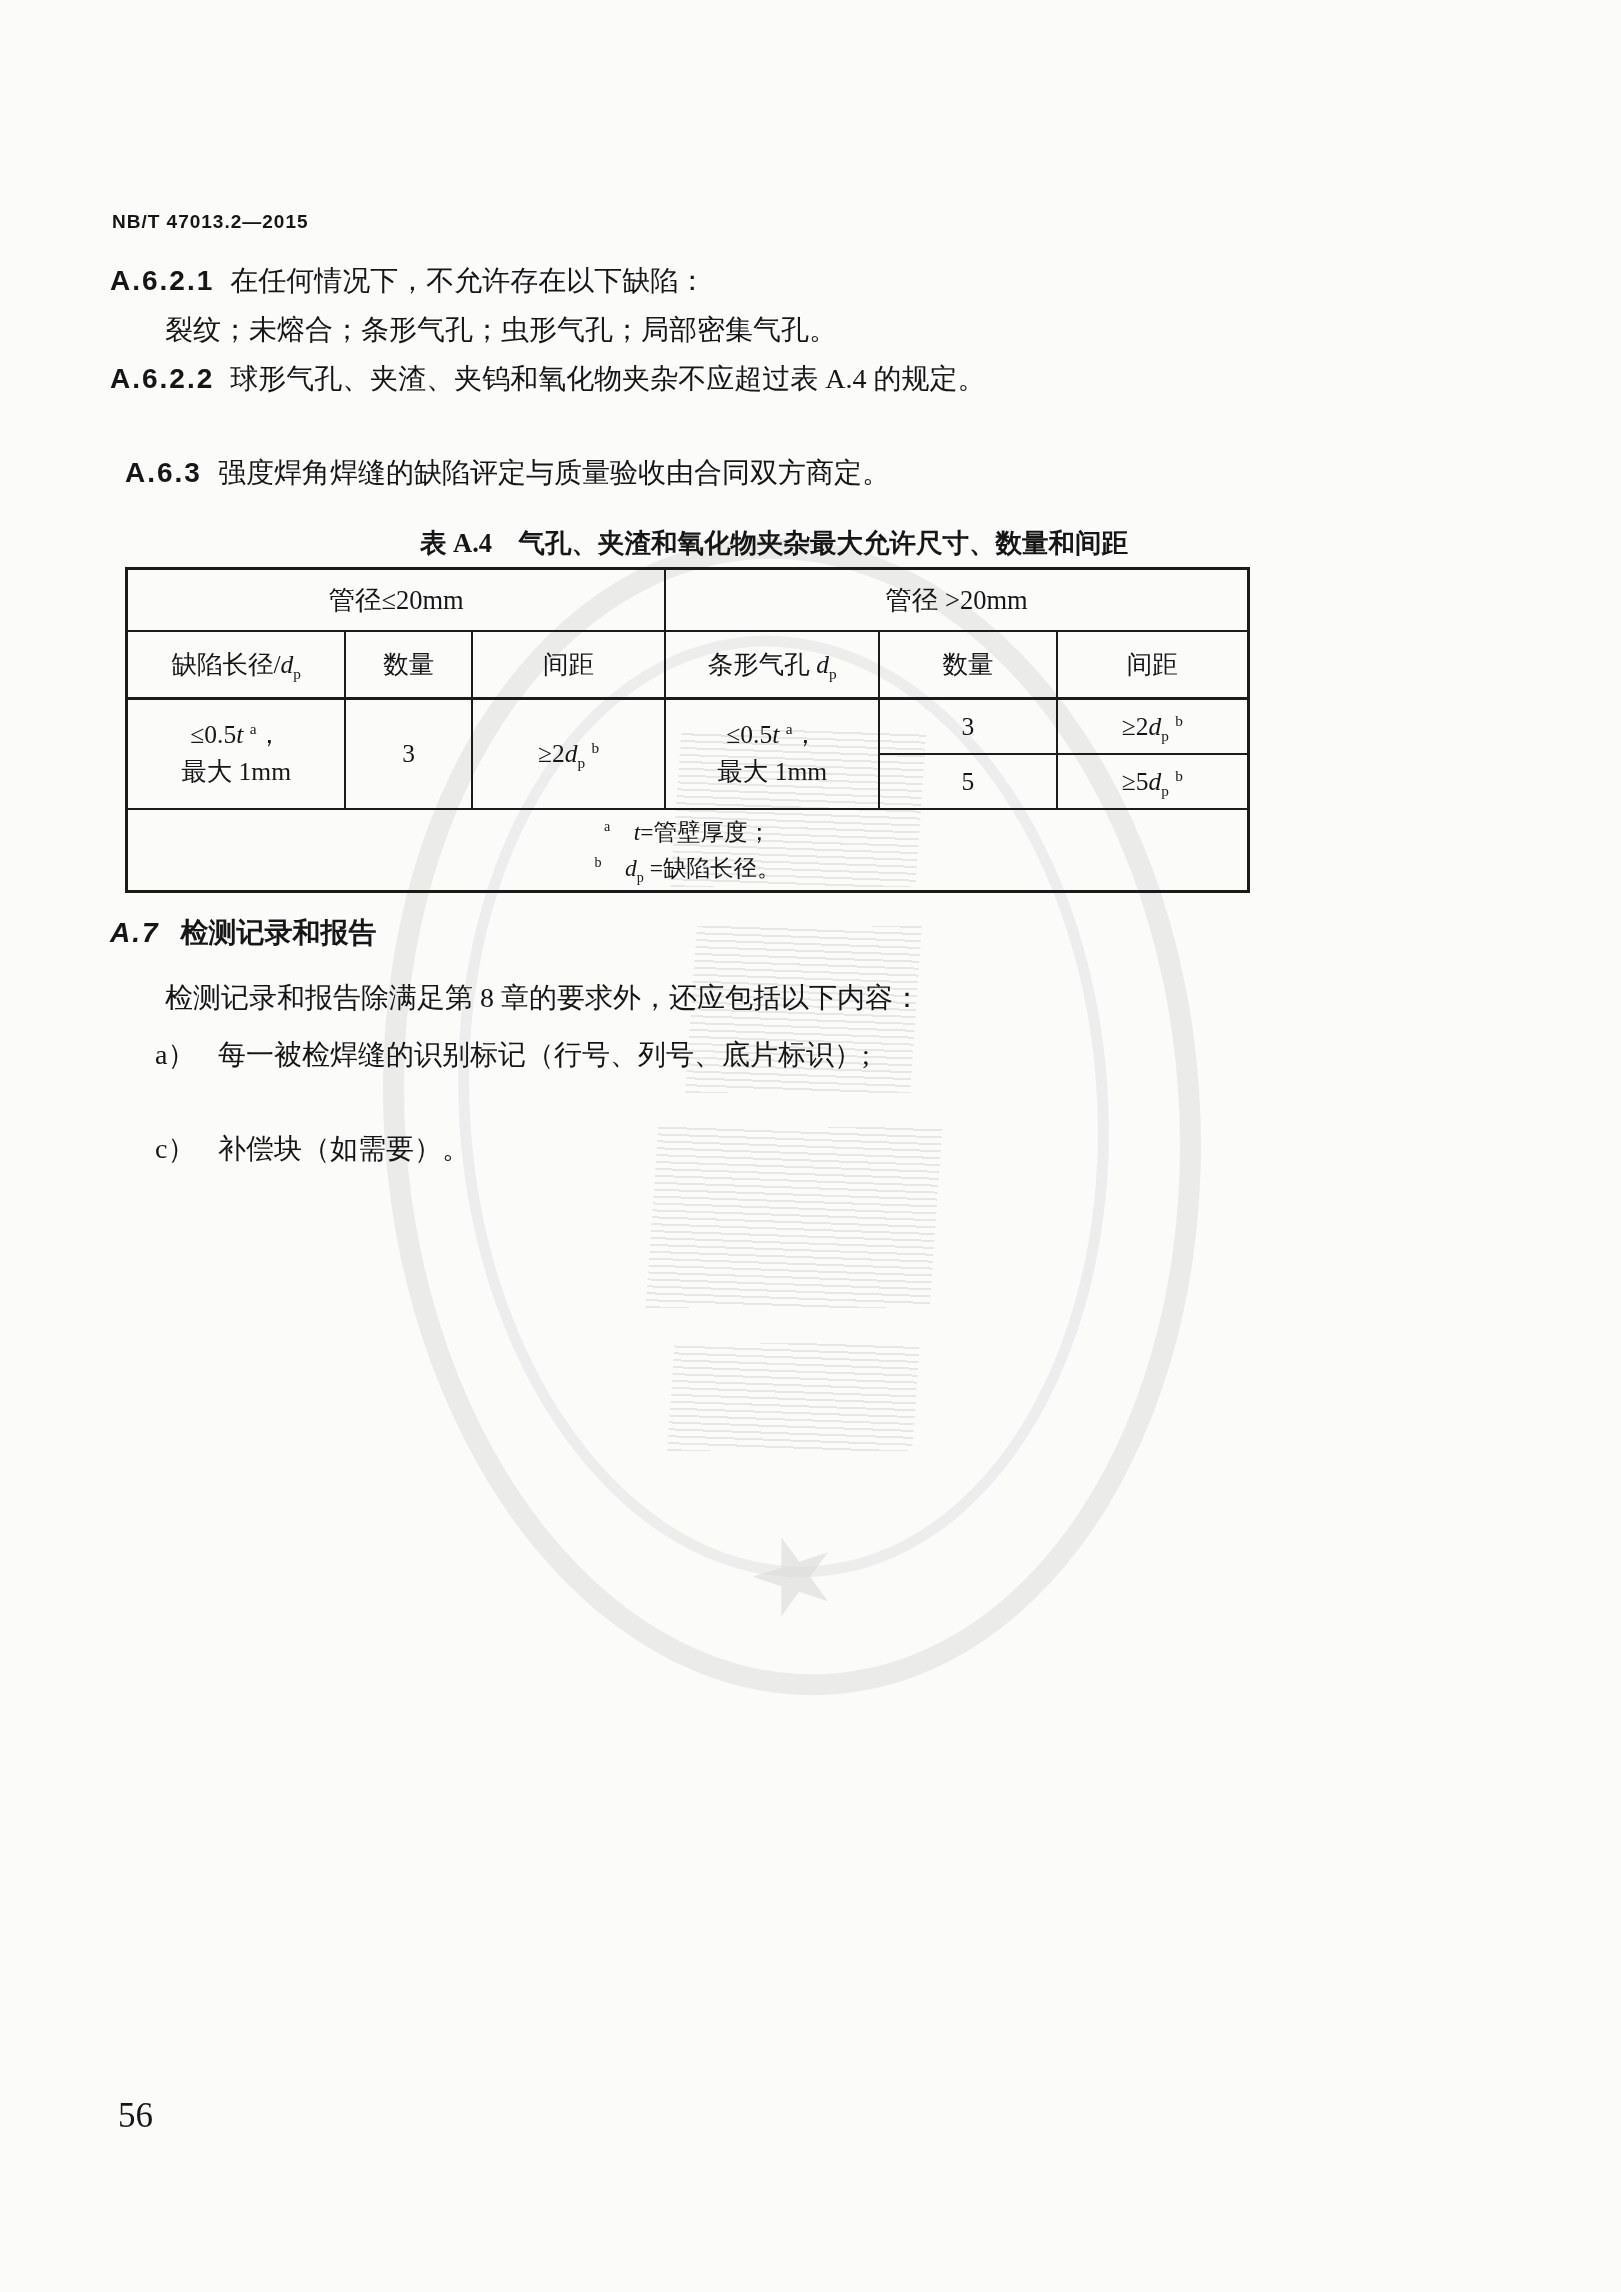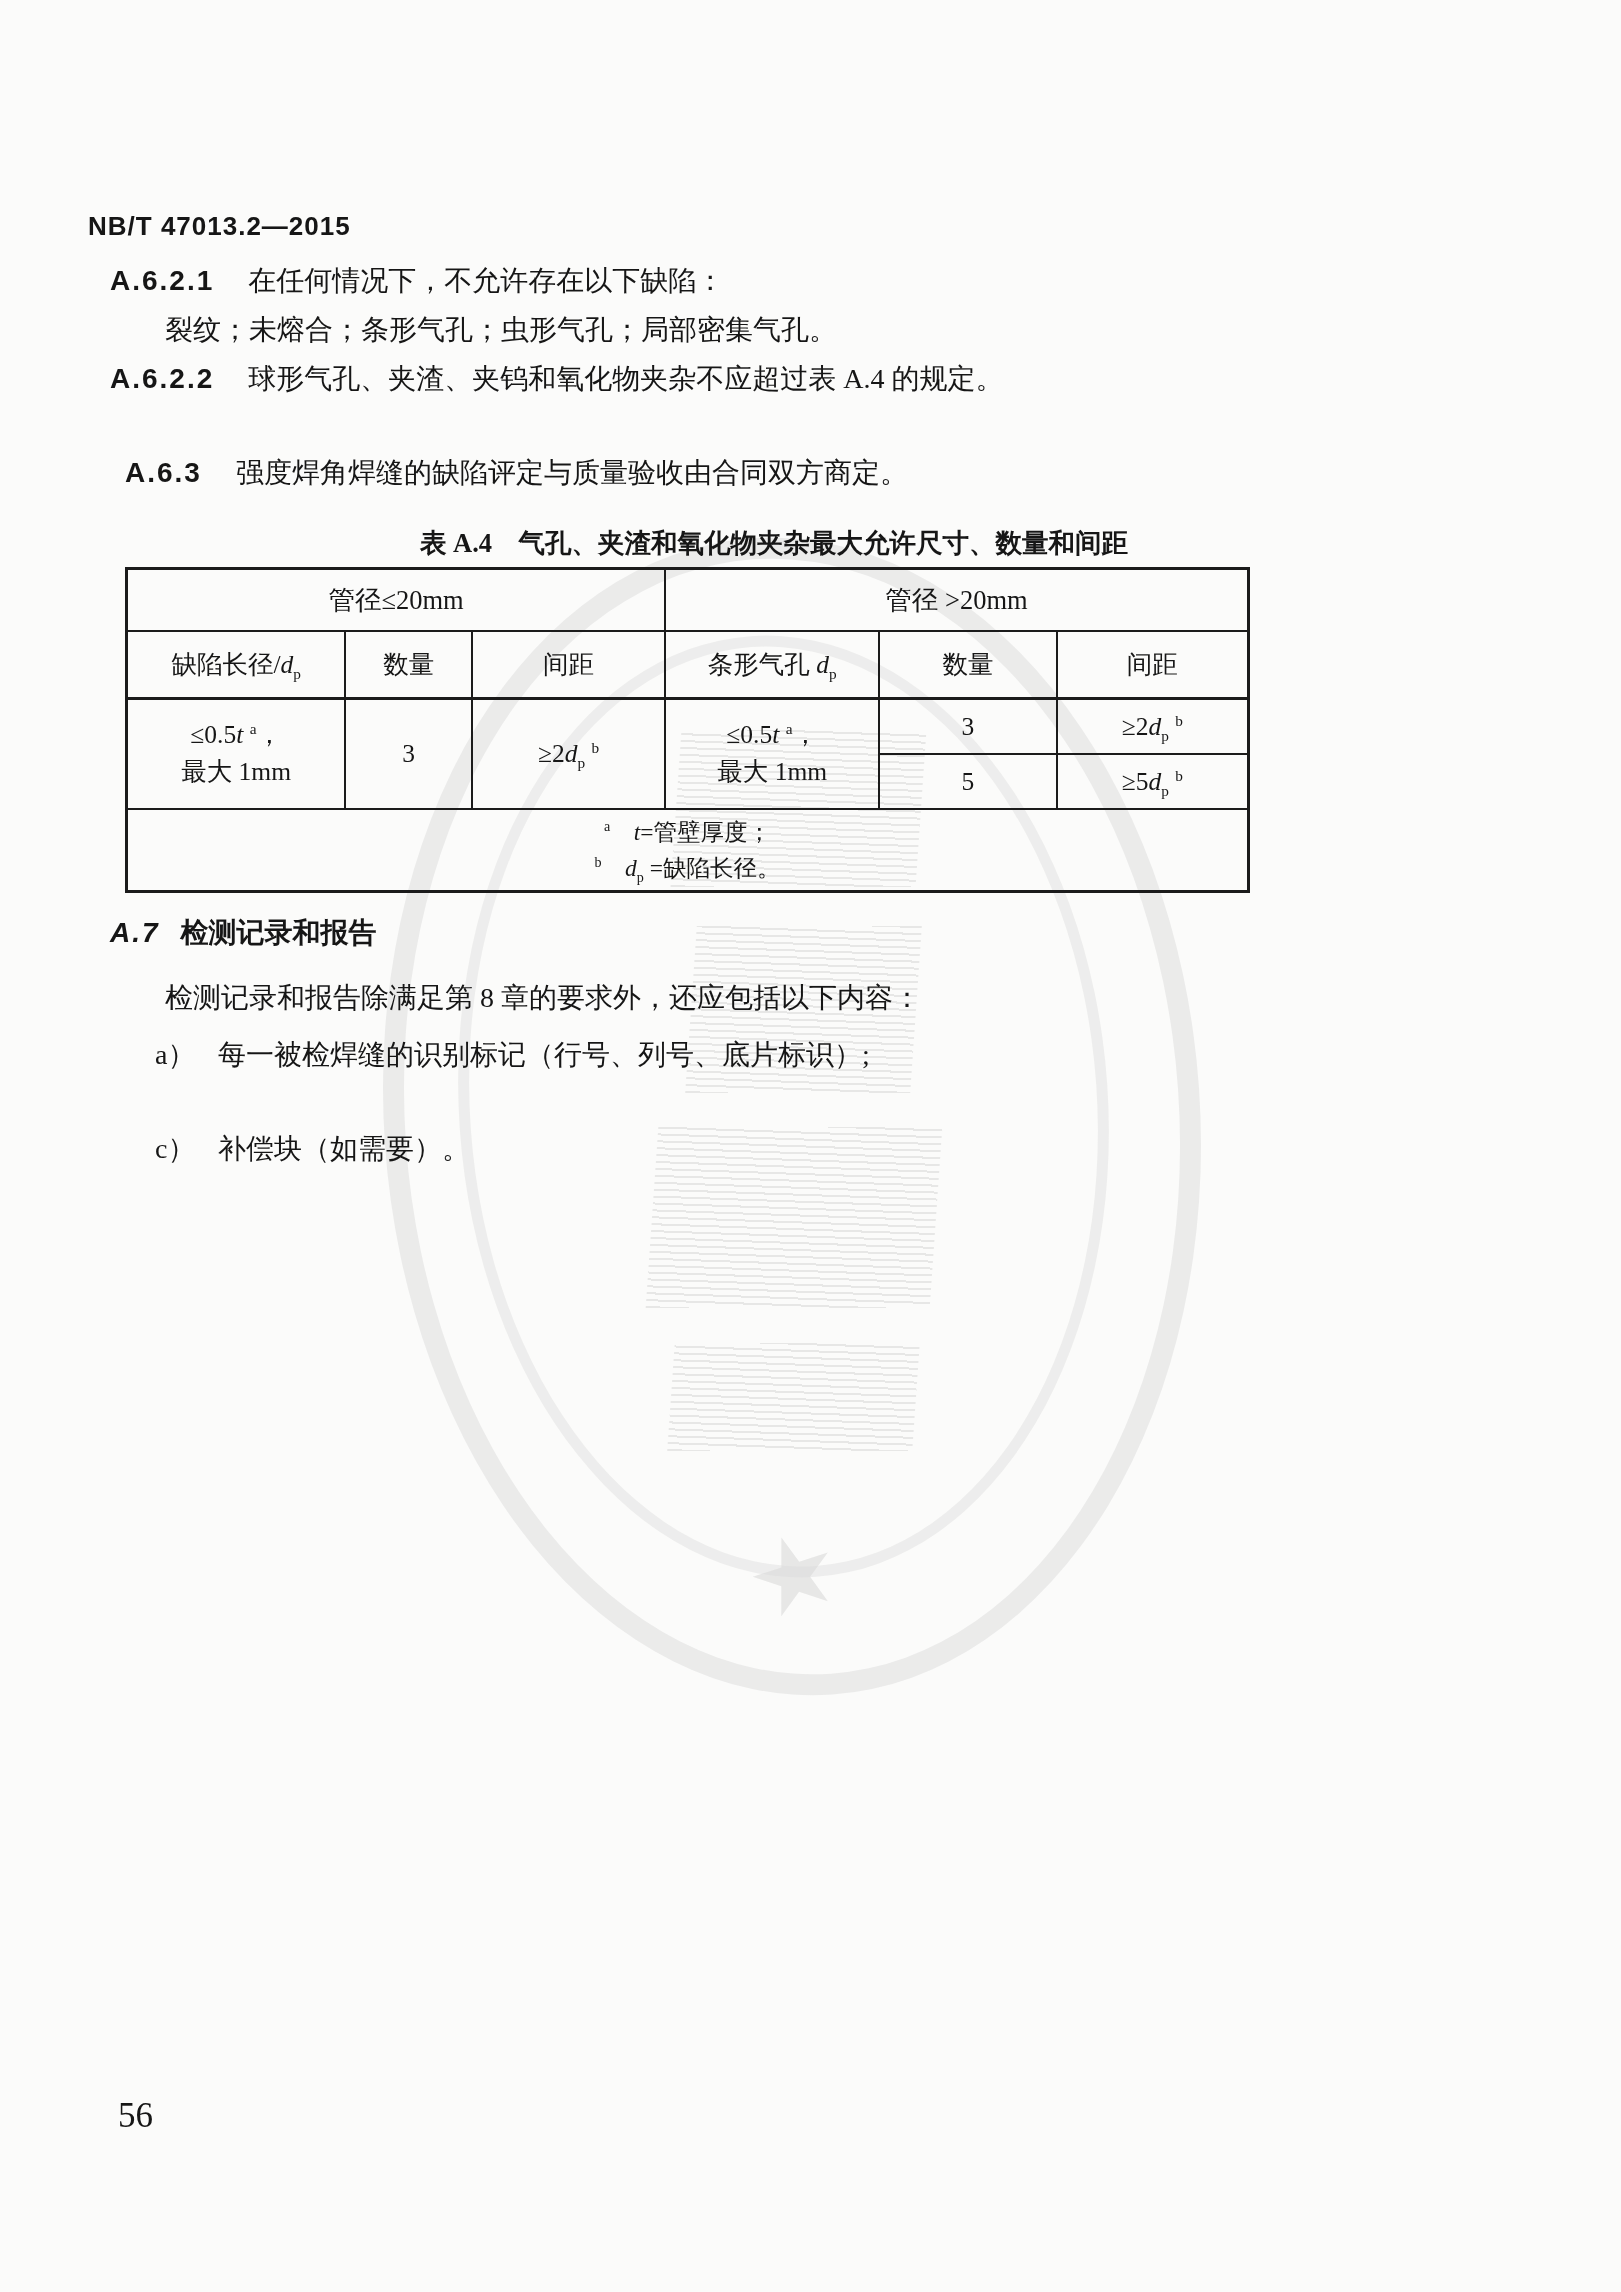--- a/index.html
+++ b/index.html
@@ -8,22 +8,22 @@
     background:#fbfbfa;
     font-family:"Liberation Serif", serif;
     color:#161616;
     position:relative;
     overflow:hidden;
   }
   .page{position:absolute;inset:0;}
 
   
   .line{position:absolute;white-space:nowrap;font-size:28px;line-height:1.25;}
-  .doc-header{left:88px;top:210px;font-size:26px;letter-spacing:1px;font-family:"Liberation Sans",sans-serif;font-weight:bold;}
-  .sec-num{font-weight:bold;letter-spacing:2px;margin-right:34px;font-family:"Liberation Sans",sans-serif;}
+  .doc-header{left:112px;top:210px;font-size:19px;letter-spacing:1px;font-family:"Liberation Sans",sans-serif;font-weight:bold;}
+  .sec-num{font-weight:bold;letter-spacing:2px;margin-right:16px;font-family:"Liberation Sans",sans-serif;}
   .l-a621{left:110px;top:263px;}
   .l-a621list{left:165px;top:312px;}
   .l-a622{left:110px;top:361px;}
   .l-a623{left:110px;top:408px;}
   .l-a63{left:125px;top:455px;}
   .l-a7{left:110px;top:915px;font-weight:bold;}
   .l-a7 .sec-num{margin-right:21px;font-style:italic;}
   .l-intro{left:165px;top:980px;text-align:center;}
   .l-item-a{left:155px;top:1037px;}
   .l-item-b{left:155px;top:1084px;}

